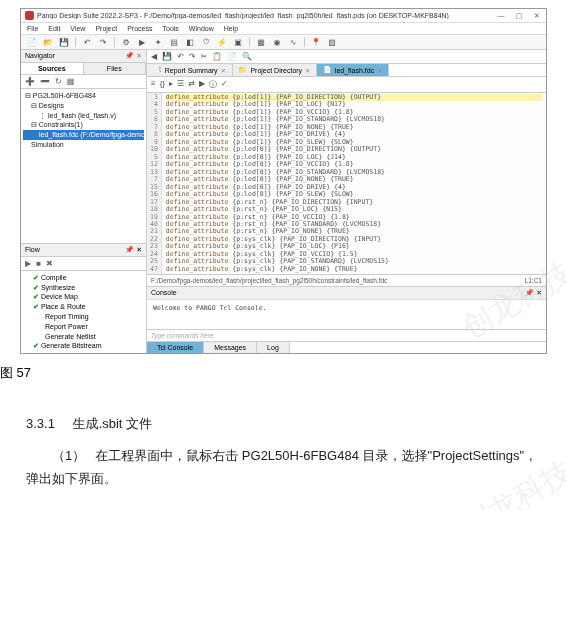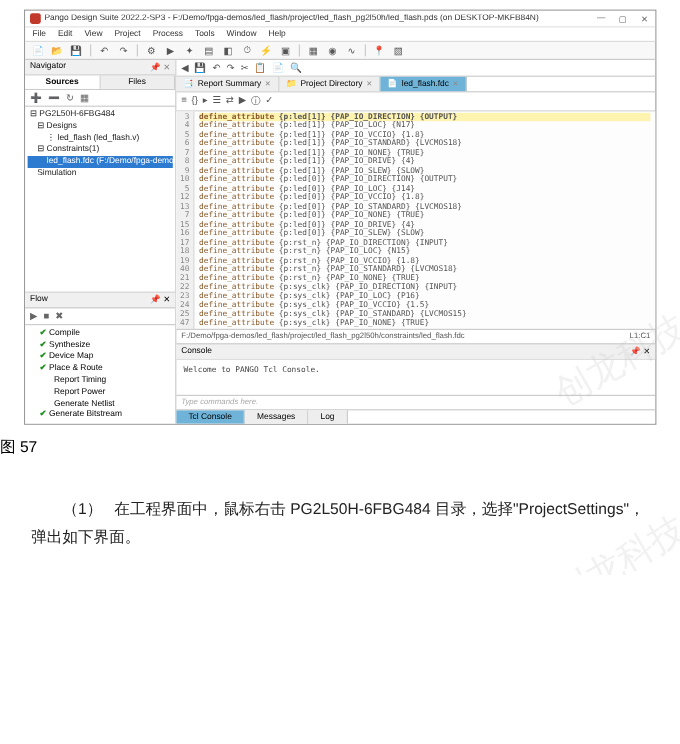--- a/index.html
+++ b/index.html
@@ -87,21 +87,21 @@
 .ed-tab { padding: 2px 6px; border-right: 1px solid #ccc; display: flex; align-items: center; gap: 3px; background: #eee; }
 .ed-tab.active { background: #6fb4d8; color: #000; }
 .ed-tab .x { color: #888; font-size: 6px; }
 .ed-script-bar { padding: 2px 4px; border-bottom: 1px solid #ccc; font-size: 8px; color: #555; display: flex; gap: 4px; }
 
 .editor { display: flex; background: #fdfdfd; font-family: "Consolas", monospace; font-size: 6.5px; line-height: 1.15; }
 .gutter { background: #f0f0f0; color: #888; padding: 1px 3px; text-align: right; border-right: 1px solid #ddd; }
 .code { flex: 1; padding: 1px 4px; white-space: pre; overflow: hidden; }
 .code .line { color: #555; }
 .code .line .kw { color: #8a5a2a; }
-.code .line.hl { background: #fff3b0; font-weight: bold; }
+.code .line.hl { background: #fff3b0; }
 
 .path-bar { padding: 2px 4px; border-top: 1px solid #ccc; font-size: 6.5px; color: #555; display: flex; justify-content: space-between; }
 .console-header { padding: 2px 4px; border-top: 1px solid #ccc; font-size: 7px; background: #f0f0f0; display: flex; justify-content: space-between; }
 .console-body { padding: 4px 6px; border-top: 1px solid #ddd; font-size: 6.5px; color: #444; min-height: 30px; font-family: monospace; }
 .cmd-input { padding: 2px 4px; border-top: 1px solid #ccc; font-size: 6.5px; color: #aaa; font-style: italic; }
 .bottom-tabs { display: flex; border-top: 1px solid #ccc; font-size: 7px; }
 .btab { padding: 2px 10px; border-right: 1px solid #ccc; background: #eee; }
 .btab.active { background: #6fb4d8; }
 
 .caption { text-align: left; font-size: 13px; margin: 10px 0 30px; }
@@ -300,16 +300,20 @@
         <div class="btab">Messages</div>
         <div class="btab">Log</div>
       </div>
     </div>
   </div>
 </div>
 
 <div class="caption">图 57</div>
 
 <div class="doc">
+  <div class="h4">
+    <span class="num">3.3.1</span>
+    <span>生成.sbit 文件</span>
+  </div>
   <div class="para">
     <span class="step">（1）</span><span>在工程界面中，鼠标右击 PG2L50H-6FBG484 目录，选择"ProjectSettings"，弹出如下界面。</span>
   </div>
 </div>
 
 </body></html>

